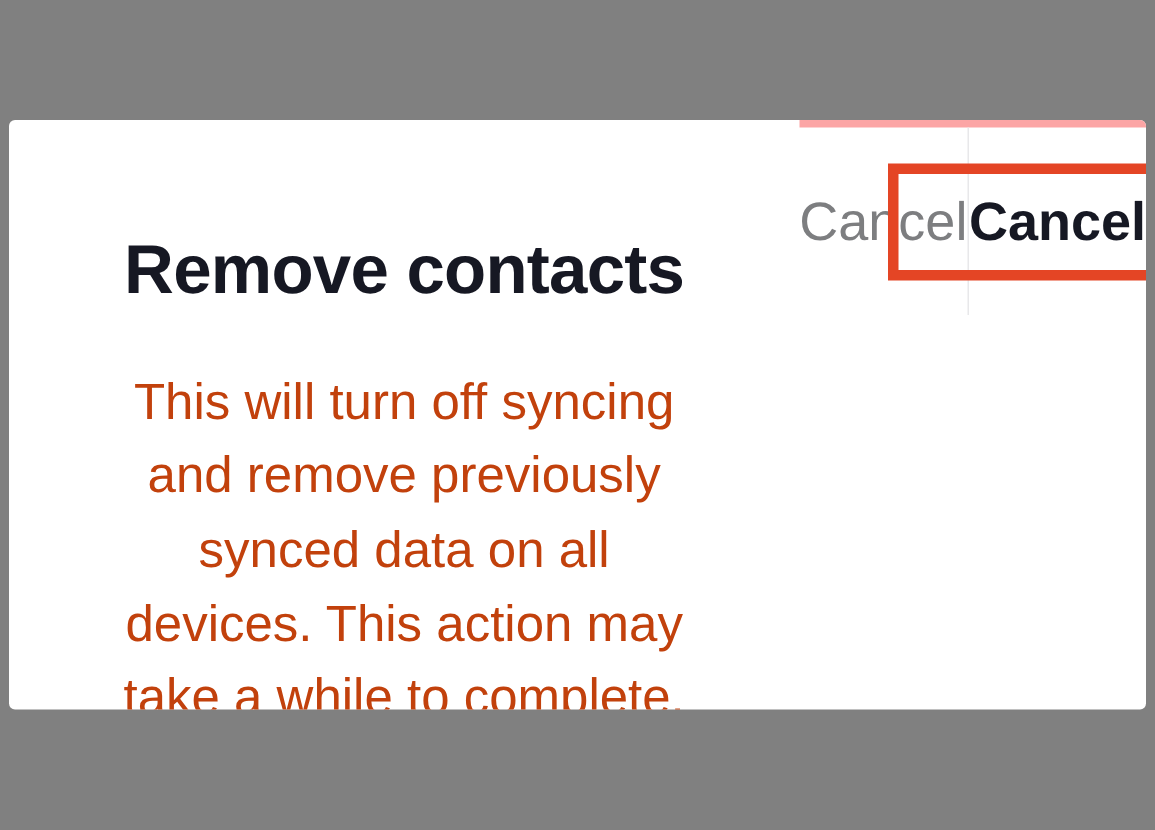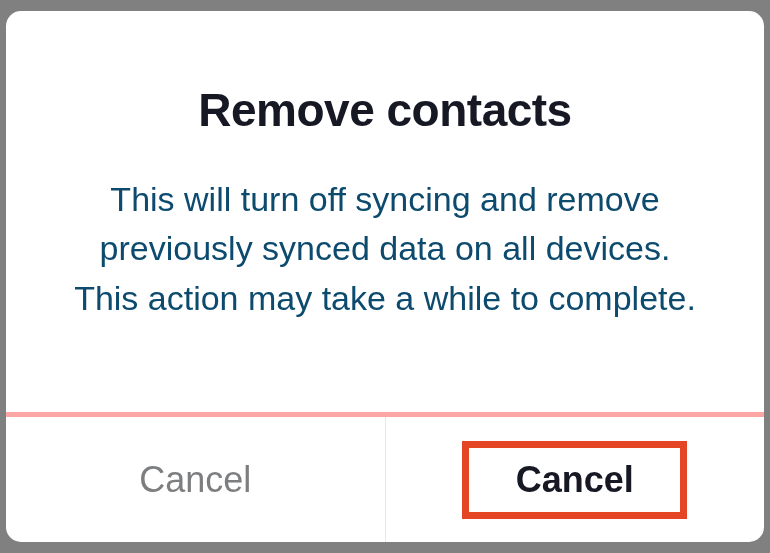--- a/index.html
+++ b/index.html
@@ -11,46 +11,46 @@
       width: 770px;
       height: 553px;
       background: #808080;
       font-family: -apple-system, BlinkMacSystemFont, "Segoe UI", Helvetica, Arial, sans-serif;
       display: flex;
       align-items: center;
       justify-content: center;
     }
     .dialog {
       width: 758px;
-      height: 531px;
+      height: 393px;
       background: #ffffff;
-      border-radius: 15px;
+      border-radius: 4px;
       display: flex;
-      flex-direction: column;
+      flex-direction: row;
       overflow: hidden;
     }
     .dialog-content {
       flex: 1;
       display: flex;
       flex-direction: column;
       align-items: center;
       padding: 72px 60px 40px 60px;
     }
     .dialog-title {
       font-size: 46px;
       font-weight: 700;
       color: #161823;
       text-align: center;
       margin-bottom: 38px;
       letter-spacing: -0.5px;
     }
     .dialog-message {
       font-size: 34px;
       font-weight: 400;
-      color: #0c4a6e;
+      color: #c2410c;
       text-align: center;
       line-height: 1.45;
       max-width: 640px;
     }
     .dialog-actions {
       display: flex;
       border-top: 5px solid #fca5a5;
       height: 130px;
     }
     .dialog-button {

